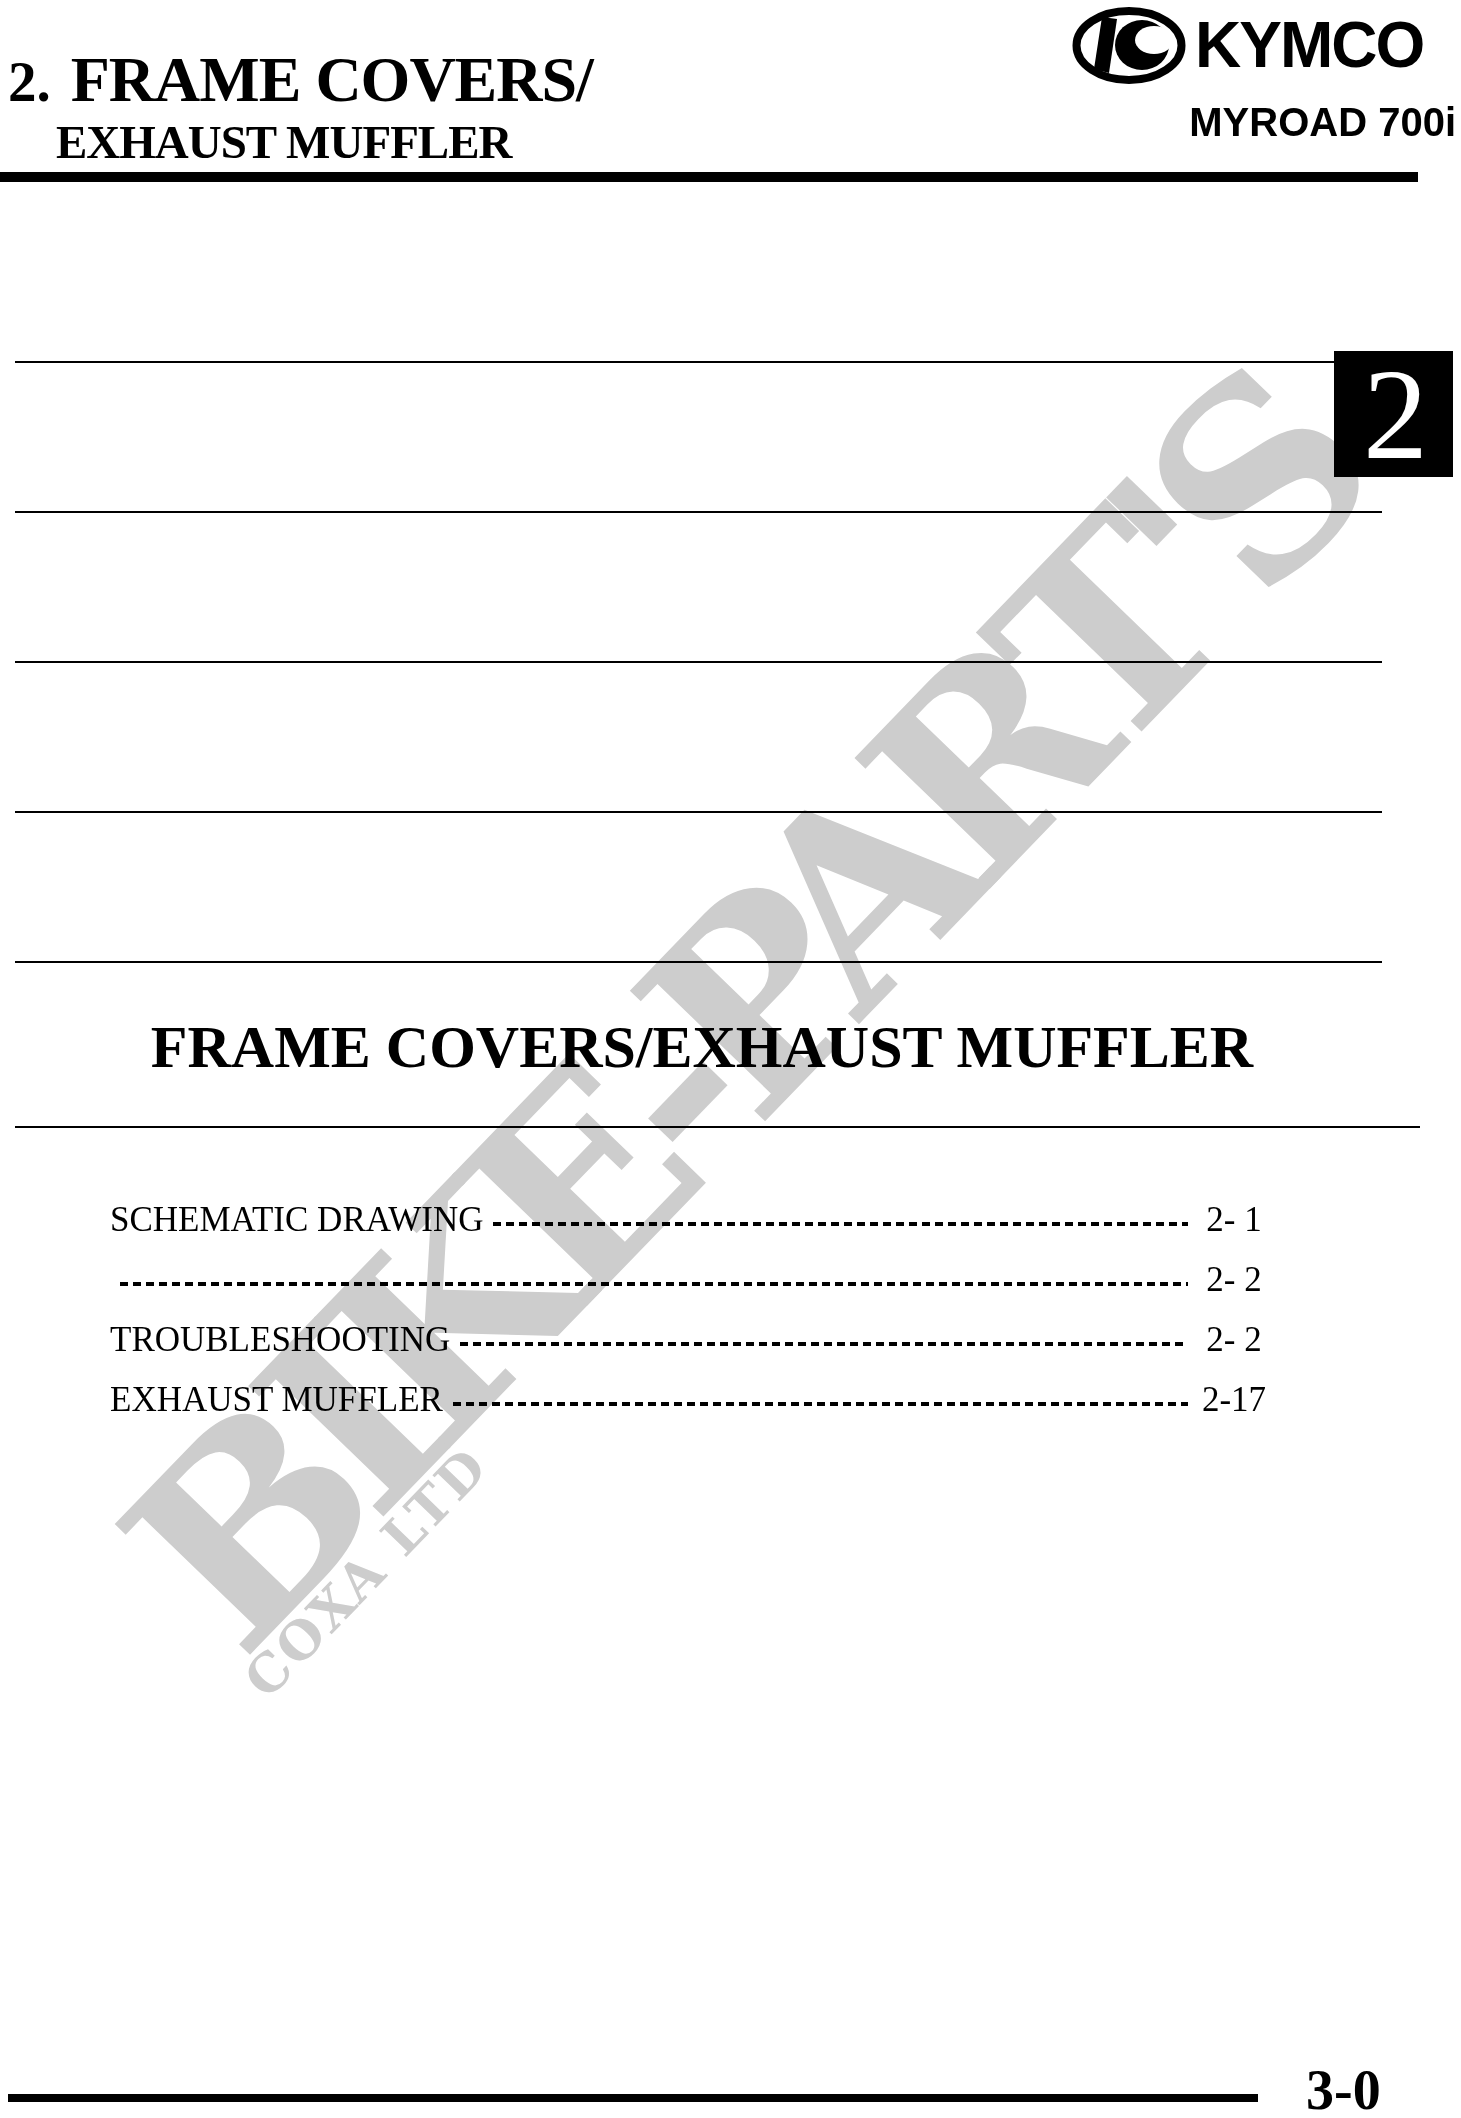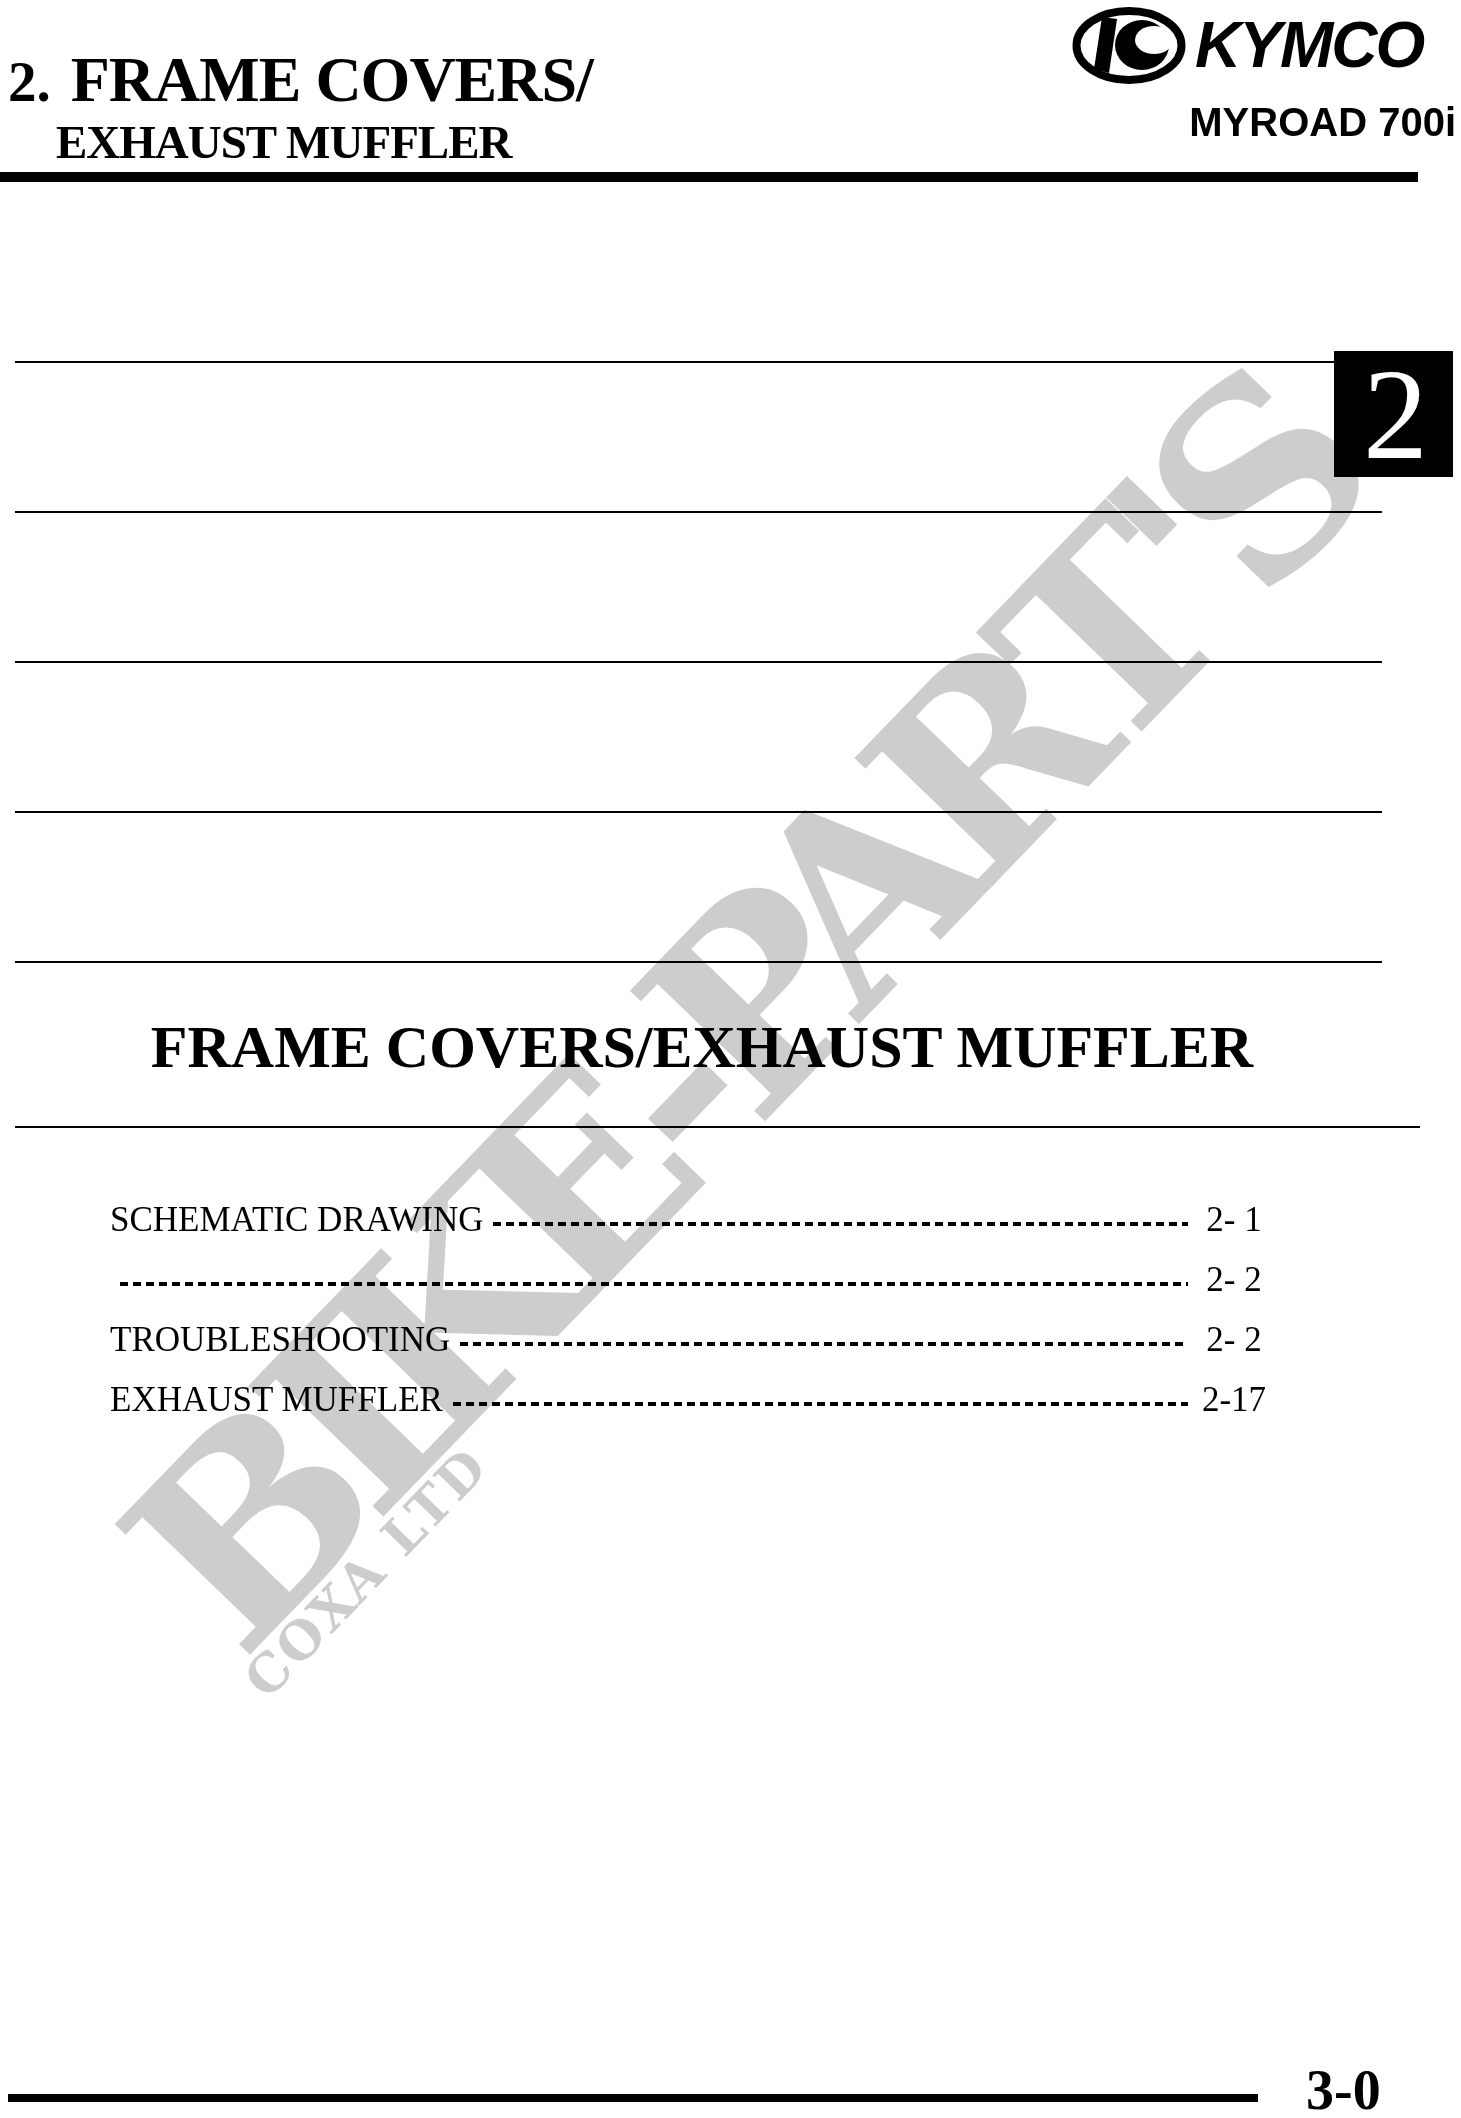--- a/index.html
+++ b/index.html
@@ -23,21 +23,21 @@
   }
   
   .hdr-left { position:absolute; left:8px; top:48px; z-index:2; }
   .hdr-line1 { display:flex; align-items:baseline; }
   .hdr-num  { font-size:57px; font-weight:bold; line-height:1; }
   .hdr-t1   { font-size:64px; font-weight:bold; line-height:1; margin-left:20px; letter-spacing:-1px; }
   .hdr-t2   { font-size:47px; font-weight:bold; line-height:1; margin-left:48px; margin-top:7px; letter-spacing:-1px; }
   .brand { position:absolute; left:1072px; top:5px; height:80px; display:flex; align-items:center; z-index:2; }
   .brand-name {
     font-family:"Liberation Sans", sans-serif; font-weight:bold;
-    font-size:64px; letter-spacing:-2px; margin-left:8px; line-height:1;font-style:italic;
+    font-size:64px; letter-spacing:-2px; margin-left:8px; line-height:1;
   }
   .model {
     position:absolute; top:102px; right:5px; z-index:2;
     font-family:Liberation Sans, sans-serif; font-weight:bold; font-size:40px; line-height:1;
   }
   .hdr-rule { position:absolute; left:0; top:172px; width:1418px; height:10px; background:#000; z-index:2; }
   
   .rule-line { position:absolute; height:2px; background:#000; z-index:2; }
   .l1 { left:15px; top:361px; width:1319px; }
   .l2 { left:15px; top:511px; width:1367px; }

